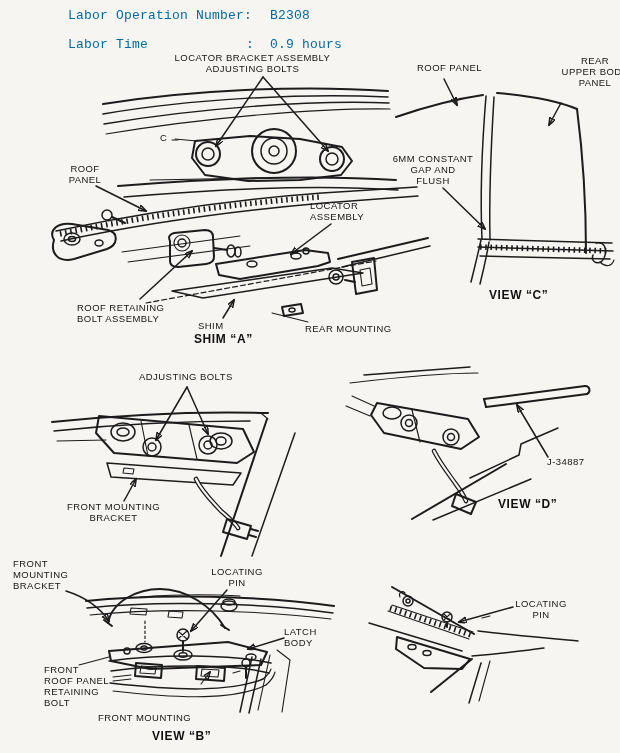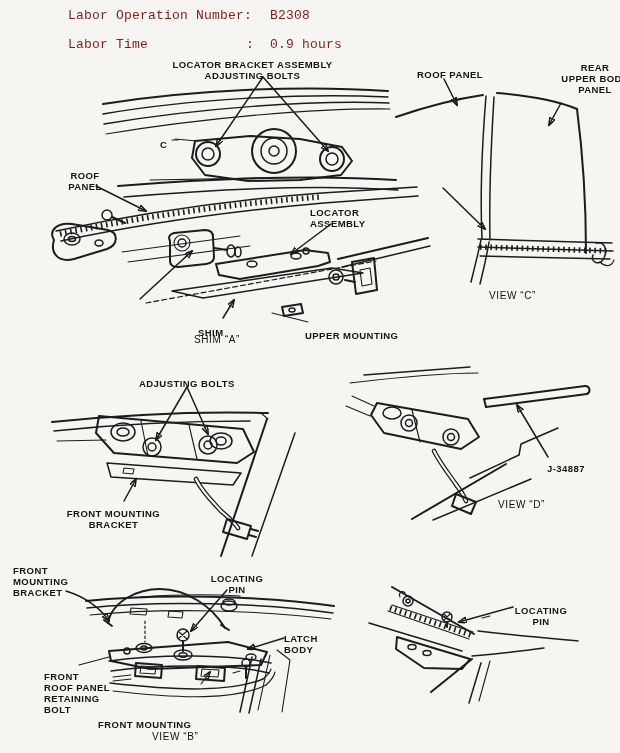--- a/index.html
+++ b/index.html
@@ -10,33 +10,32 @@
     position:relative;overflow:hidden;
   }
   .page{
     position:absolute;left:0;top:0;width:620px;height:753px;
     background:#f6f5f2;
     border-right:2px solid #b9b5ae;
   }
   .mono{
     position:absolute;
     font-family:"Liberation Mono","DejaVu Sans Mono",monospace;
-    font-size:13px;line-height:14px;color:#7f1d1d;
+    font-size:13px;line-height:14px;color:#0369a1;
     letter-spacing:.2px;white-space:pre;
   }
   .lbl{
     position:absolute;
-    font-weight:bold;font-size:9.5px;line-height:11px;
+    font-weight:normal;font-size:9.5px;line-height:11px;
     letter-spacing:.45px;color:#141414;
     white-space:pre-line;
-    margin-top:7px;
   }
   .cap{
     position:absolute;
-    font-weight:normal;font-size:10px;line-height:11px;
+    font-weight:bold;font-size:12px;line-height:11px;
     letter-spacing:.6px;color:#111;
     white-space:pre;
   }
   .ctr{text-align:center;}
   svg{position:absolute;left:0;top:0;}
   svg path, svg circle, svg ellipse, svg line{
     fill:none;stroke:#1c1c1c;stroke-width:1.5;
     stroke-linecap:round;stroke-linejoin:round;
   }
   .thin{stroke-width:1.1;}
@@ -260,28 +259,33 @@
     </g>
   </svg>
 
   <div class="lbl ctr" style="left:140px;top:52px;width:225px">LOCATOR BRACKET ASSEMBLY
 ADJUSTING BOLTS</div>
   <div class="lbl" style="left:160px;top:132px">C</div>
   <div class="lbl ctr" style="left:60px;top:163px;width:50px">ROOF
 PANEL</div>
   <div class="lbl" style="left:310px;top:200px">LOCATOR
 ASSEMBLY</div>
+  <div class="lbl" style="left:77px;top:302px">ROOF RETAINING
+BOLT ASSEMBLY</div>
   <div class="lbl" style="left:198px;top:320px">SHIM</div>
-  <div class="lbl" style="left:305px;top:323px">UPPER MOUNTING</div>
+  <div class="lbl" style="left:305px;top:323px">REAR MOUNTING</div>
   <div class="cap" style="left:194px;top:334px">SHIM “A”</div>
 
   <div class="lbl" style="left:417px;top:62px">ROOF PANEL</div>
   <div class="lbl ctr" style="left:556px;top:55px;width:78px">REAR
 UPPER BODY
 PANEL</div>
+  <div class="lbl ctr" style="left:389px;top:153px;width:88px">6MM CONSTANT
+GAP AND
+FLUSH</div>
   <div class="cap" style="left:489px;top:290px">VIEW “C”</div>
 
   <div class="lbl" style="left:139px;top:371px">ADJUSTING BOLTS</div>
   <div class="lbl ctr" style="left:61px;top:501px;width:105px">FRONT MOUNTING
 BRACKET</div>
 
   <div class="lbl" style="left:547px;top:456px">J-34887</div>
   <div class="cap" style="left:498px;top:499px">VIEW “D”</div>
 
   <div class="lbl" style="left:13px;top:558px">FRONT

